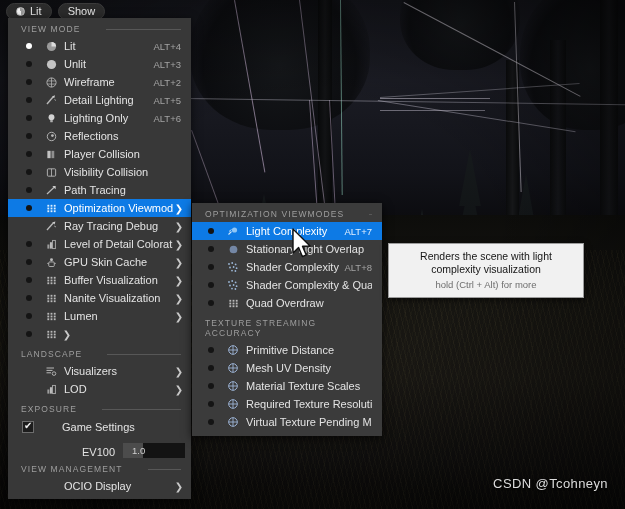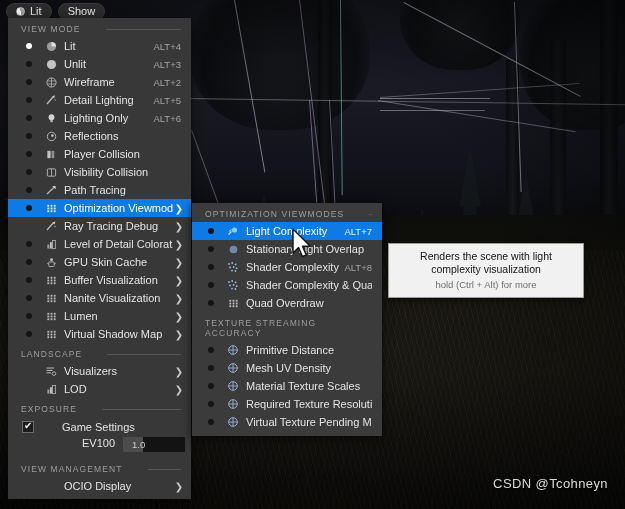--- a/index.html
+++ b/index.html
@@ -110,21 +110,21 @@
     width:12px; height:12px; background:#1d1d1d; border:1px solid #6d6d6d;
     margin-left:14px; flex:0 0 12px; position:relative;
   }
   .cb.checked:after{
     content:"✔"; position:absolute; left:1px; top:-2px;
     font-size:10px; color:#f0f0f0;
   }
   .cbrow{ display:flex; align-items:center; height:20px; }
   .cbrow .lbl{ padding-left:28px; }
 
-  .evrow{ display:flex; align-items:flex-start; height:21px; }
+  .evrow{ display:flex; align-items:flex-end; height:21px; }
   .evlabel{ width:115px; text-align:right; padding-right:8px; color:#e3e3e3; }
   .slider{
     width:62px; height:15px; background:#131313; position:relative; overflow:hidden;
   }
   .slider .fill{ position:absolute; left:0; top:0; bottom:0; width:33%; background:#4c4c4c; }
   .slider .val{
     position:absolute; left:0; right:0; top:0; bottom:0;
     display:flex; align-items:center; justify-content:flex-start; padding-left:9px;
     font-size:9.5px; color:#d0d0d0;
   }
@@ -495,21 +495,20 @@
             <rect x="8.5" y="2" width="2" height="2"></rect>
             <rect x="1.5" y="5" width="2" height="2"></rect>
             <rect x="5" y="5" width="2" height="2"></rect>
             <rect x="8.5" y="5" width="2" height="2"></rect>
             <rect x="1.5" y="8" width="2" height="2"></rect>
             <rect x="5" y="8" width="2" height="2"></rect>
             <rect x="8.5" y="8" width="2" height="2"></rect>
           </g>
         </svg>
     </span>
-    <span class="lbl">Virtual Shadow Map</span>
     <span class="arw">❯</span>
   </div>
 
   <div class="sec">
     <span>LANDSCAPE</span>
     <span class="rule"></span>
   </div>
 
   <div class="mi">
     <span class="radio blank">

